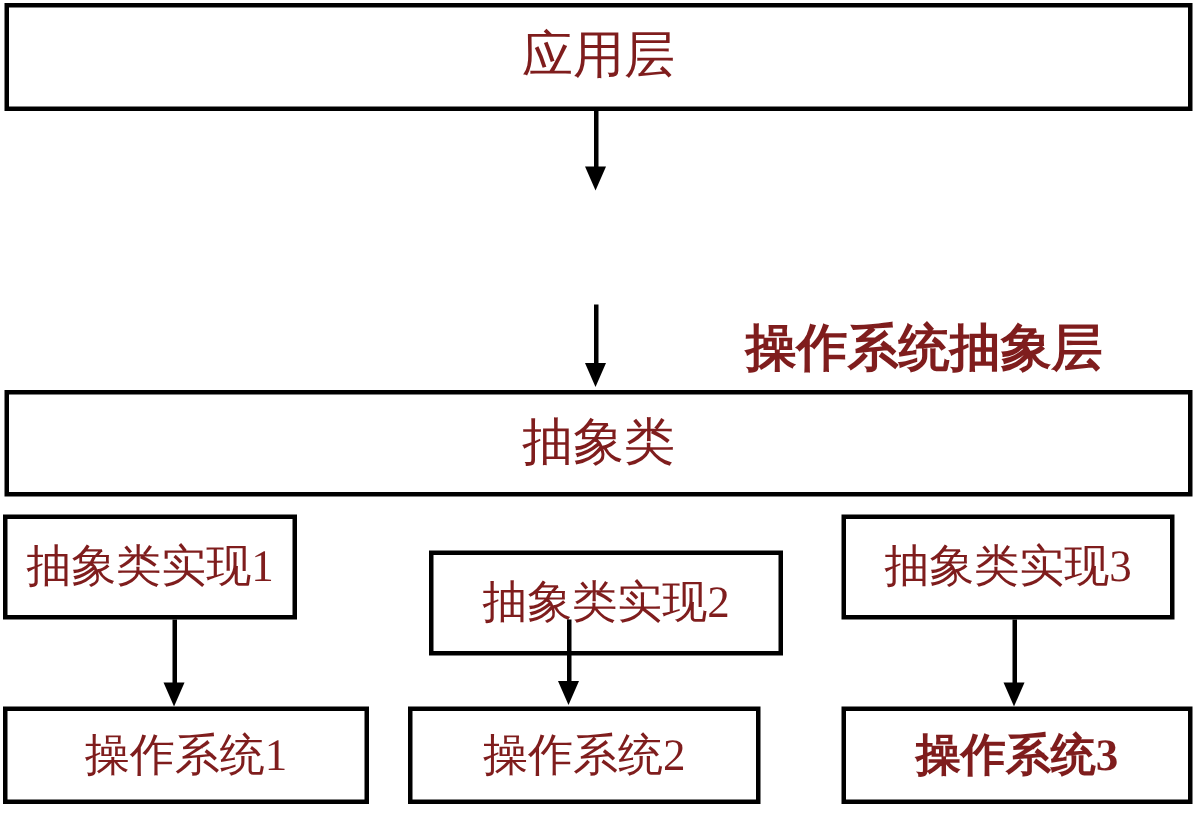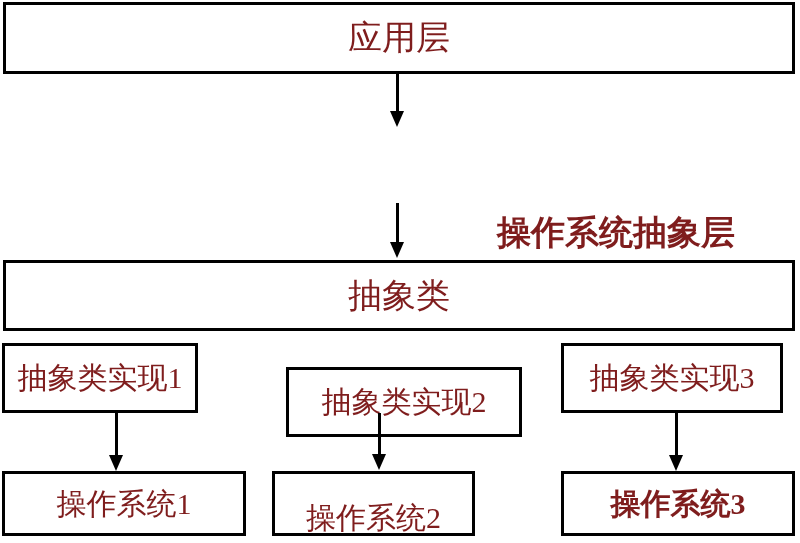--- a/index.html
+++ b/index.html
@@ -37,21 +37,21 @@
   }
   .box-app       { top: 2px;   height: 72px; }
   .box-ext       { top: 128px; height: 75px; }
   .box-abstract  { top: 260px; height: 71px; }
 
   .box-impl-1 { top: 343px; left: 2px;   width: 196px; height: 70px; }
   .box-impl-2 { top: 343px; left: 286px; width: 236px; height: 70px; margin-top: 24px; }
   .box-impl-3 { top: 343px; left: 561px; width: 222px; height: 70px; }
 
   .box-os-1 { top: 471px; left: 2px;   width: 244px; height: 65px; }
-  .box-os-2 { top: 471px; left: 272px; width: 203px; height: 65px; align-items: flex-end; }
+  .box-os-2 { top: 471px; left: 272px; width: 235px; height: 65px; }
   .box-os-3 { top: 471px; left: 561px; width: 234px; height: 65px; font-weight: bold; }
 
   .arrow-line {
     position: absolute;
     width: 3px;
     background: #000000;
   }
   .arrow-head {
     position: absolute;
     width: 0;

